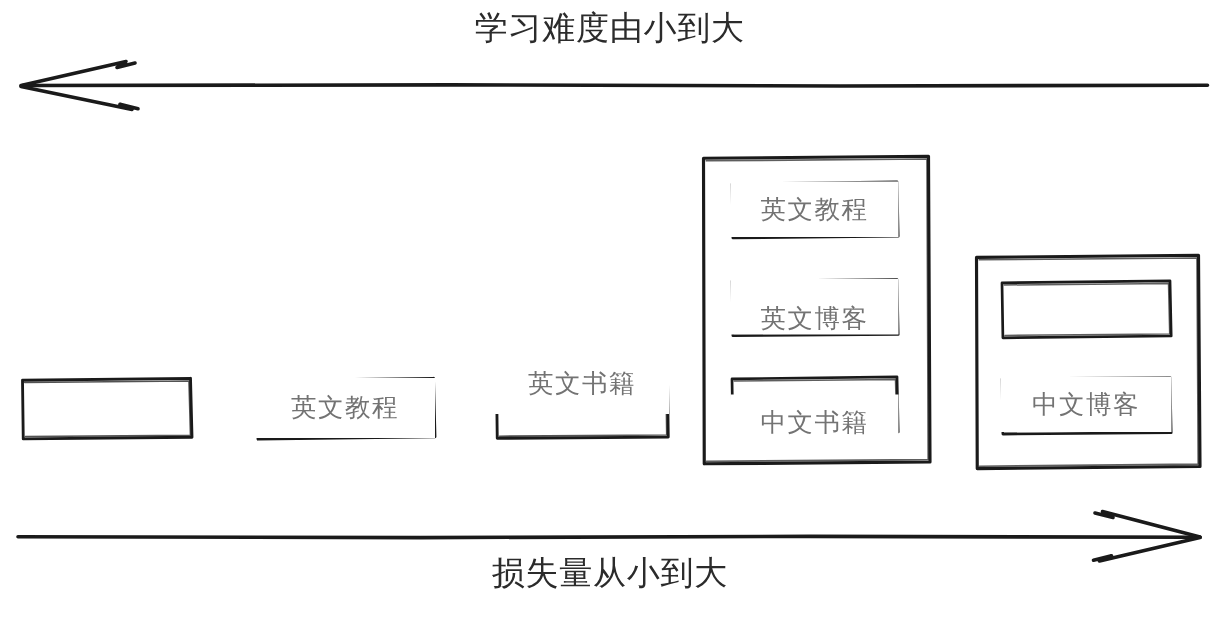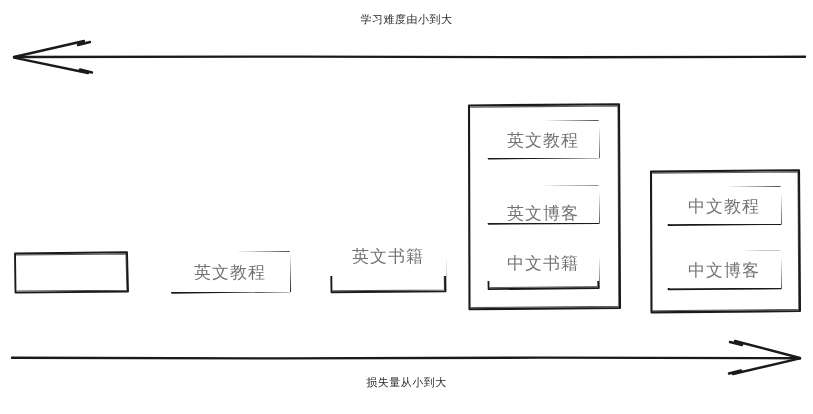--- a/index.html
+++ b/index.html
@@ -14,21 +14,21 @@
     overflow: hidden;
     font-family: "DejaVu Sans", "Liberation Sans", sans-serif;
     color: #1a1a1a;
   }
   #diagram-root {
     position: absolute;
     inset: 0;
   }
   .axis-label {
     position: absolute;
-    font-size: 11px;
+    font-size: 22px;
     line-height: 22px;
     color: #2b2b2b;
     white-space: nowrap;
     letter-spacing: 0.5px;
   }
   #top-axis-label {
     left: 0;
     top: 9px;
     width: 813px;
     text-align: center;
@@ -150,26 +150,23 @@
   </div>
 
   <div class="group-box" style="left:468px; top:104px; width:152px; height:205px;"></div>
 
   <div class="node-box" style="left:487px; top:121px; width:112px; height:37px;">
     <span class="node-label">英文教程</span>
   </div>
   <div class="node-box" style="left:487px; top:186px; width:112px; height:37px;align-items:flex-end;">
     <span class="node-label">英文博客</span>
   </div>
-  <div class="node-box" style="left:487px; top:244px; width:112px; height:37px;">
+  <div class="node-box" style="left:487px; top:263px; width:112px; height:37px;">
     <span class="node-label">中文书籍</span>
   </div>
 
   <div class="group-box" style="left:650px; top:170px; width:150px; height:142px;"></div>
 
-  <div class="node-box" style="left:667px; top:187px; width:114px; height:37px;">
-    <span class="node-label">中文教程</span>
-  </div>
   <div class="node-box" style="left:667px; top:251px; width:114px; height:37px;">
     <span class="node-label">中文博客</span>
   </div>
 
 </div>
 
 </body></html>

